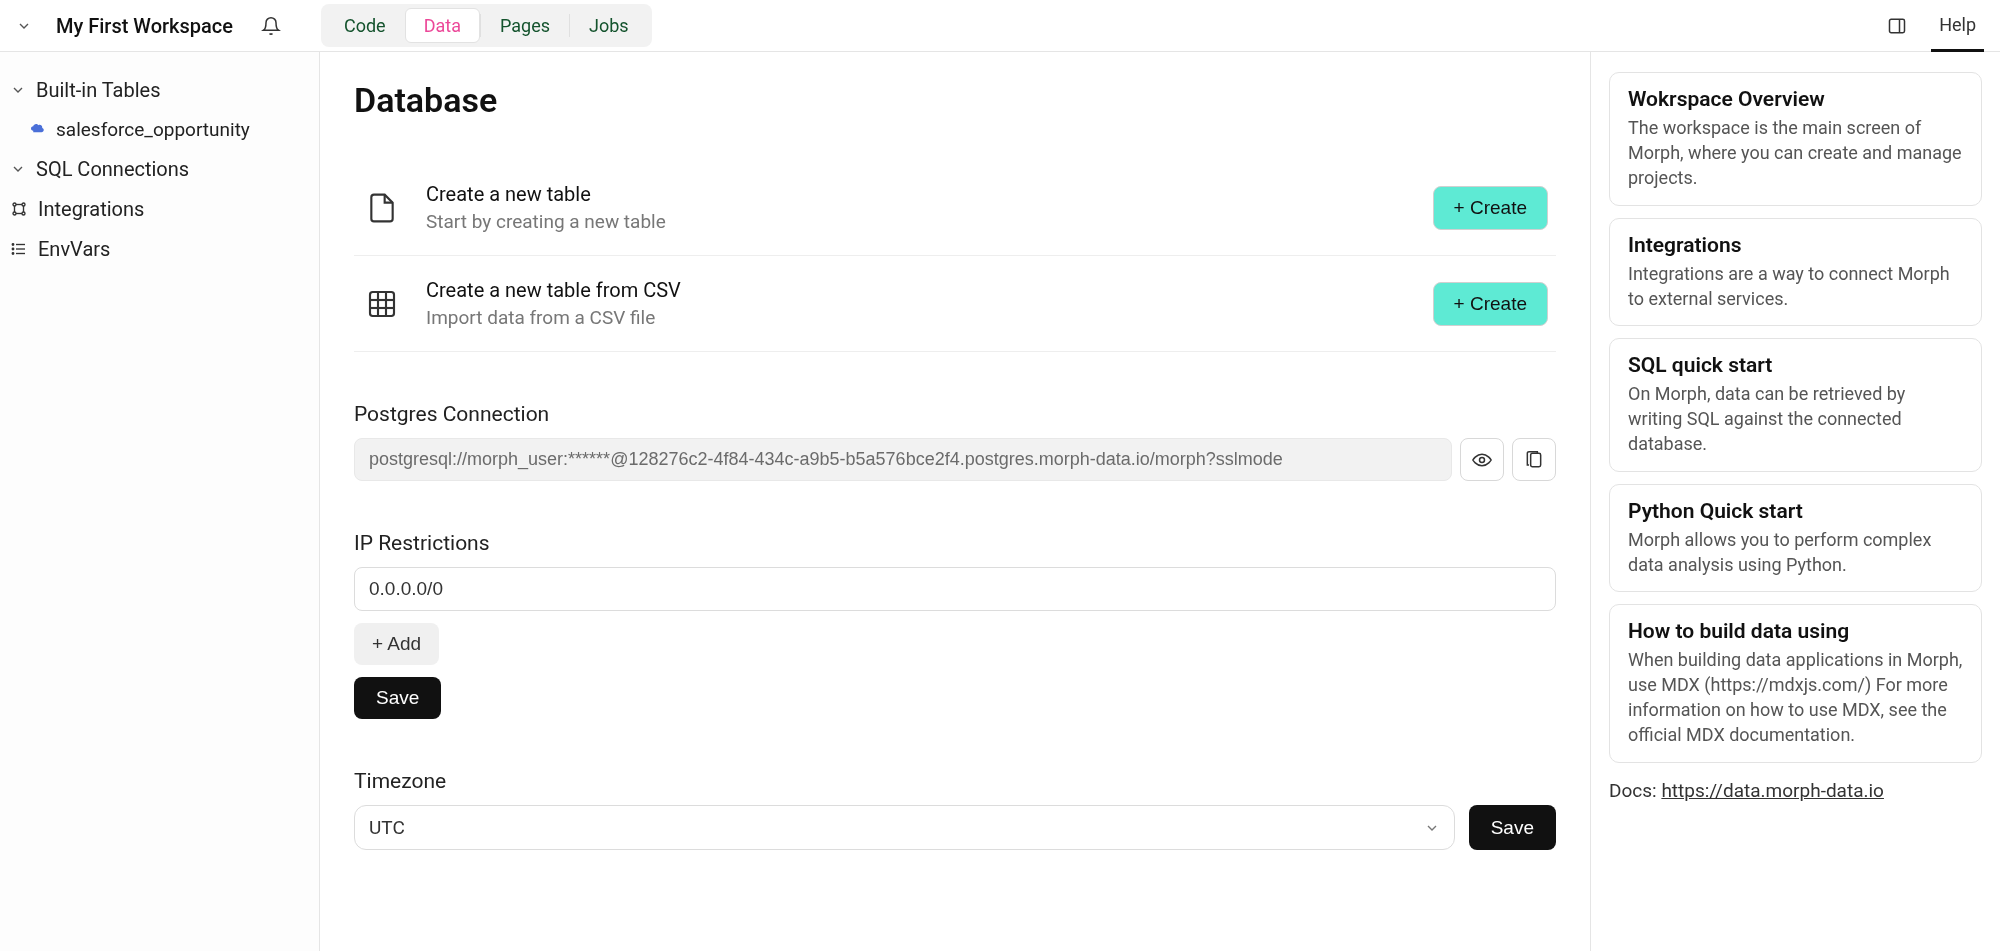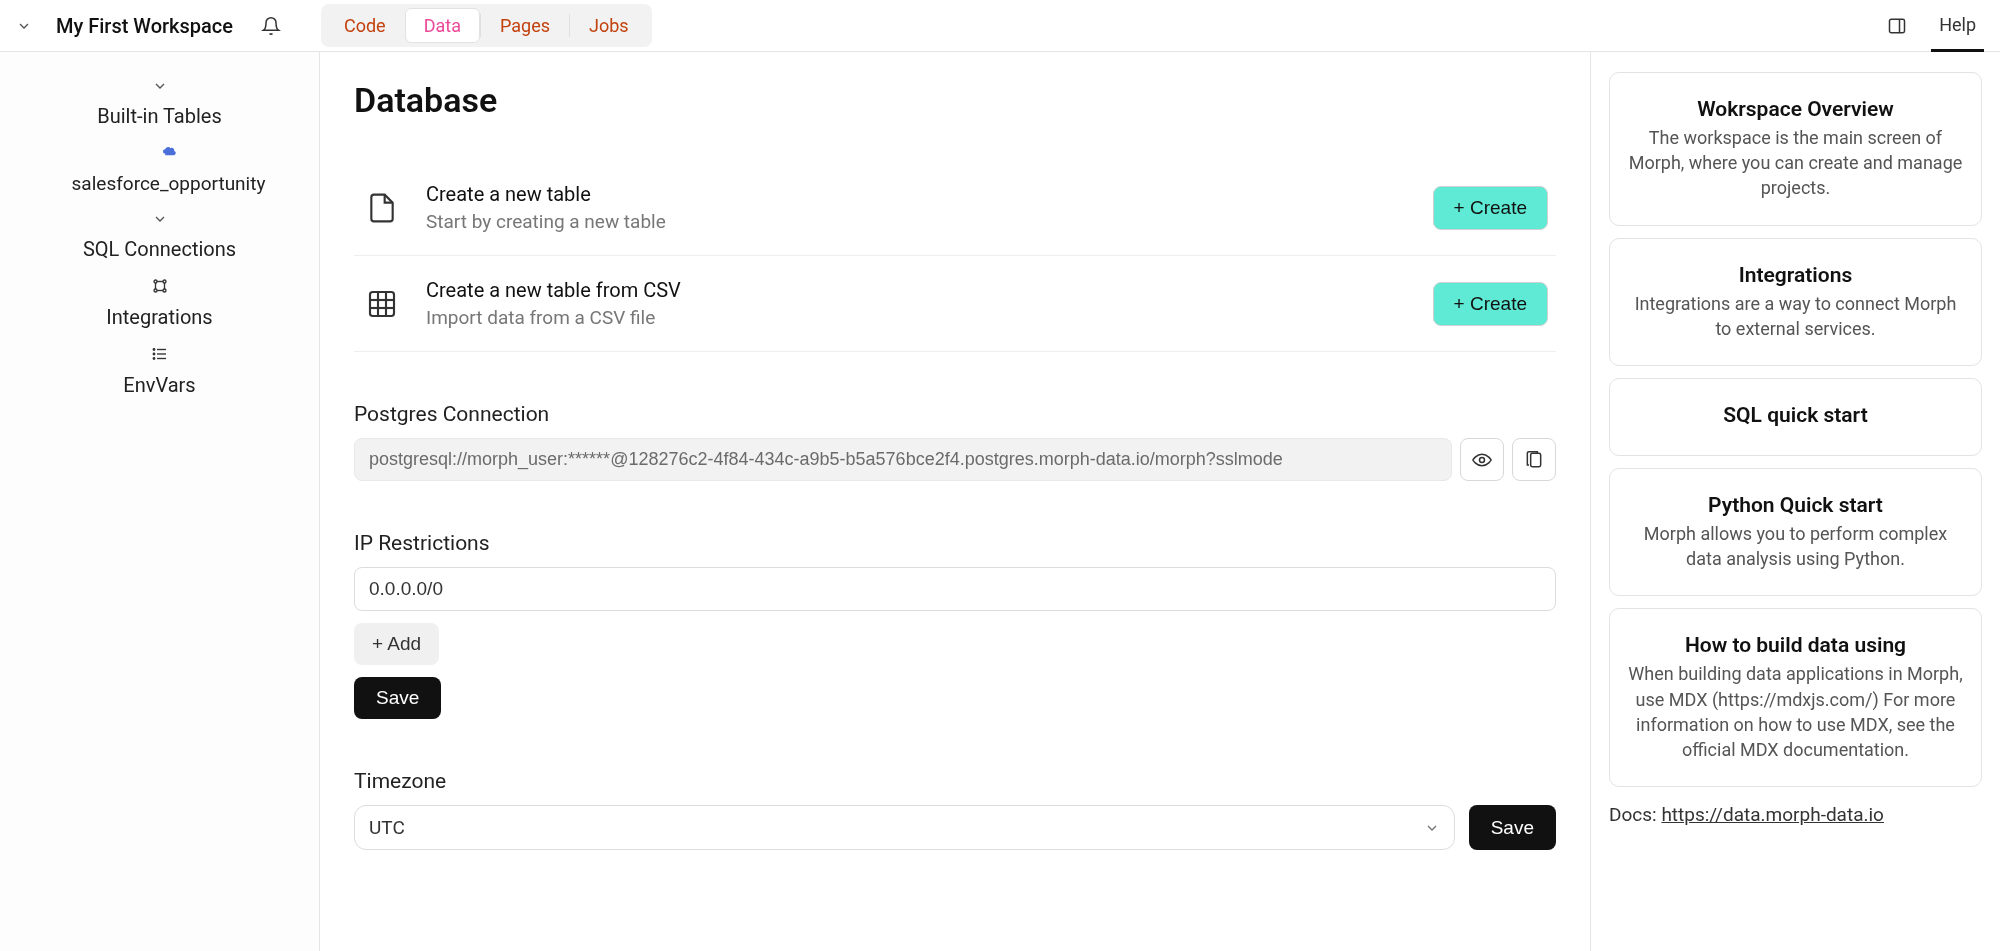--- a/index.html
+++ b/index.html
@@ -33,21 +33,21 @@
     margin-left: 40px;
     display: flex;
     background: #f2f2f2;
     border-radius: 8px;
     padding: 4px;
     gap: 0;
   }
   .tab {
     padding: 6px 18px;
     border-radius: 6px;
-    color: #c2410c;
+    color: #14532d;
     font-size: 18px;
     cursor: pointer;
     border: 1px solid transparent;
   }
   .tab.active {
     background: #fff;
     color: #ec4899;
     border: 1px solid #e2e2e2;
   }
   .tabs .divider {
@@ -78,21 +78,20 @@
     padding-top: 18px;
   }
   .tree-item {
     display: flex;
     align-items: center;
     gap: 10px;
     padding: 8px 10px;
     font-size: 20px;
     color: #222;
     cursor: pointer;
-    flex-direction: column;
   }
   .tree-item.child { padding-left: 28px; font-size: 19px; }
   .tree-item .chev { color:#555; }
   .tree-item .sf-icon { color:#4a6fd8; }
   .tree-item .int-icon, .tree-item .env-icon { color:#333; }
 
   .main {
     flex: 1;
     padding: 28px 34px;
     overflow-y: auto;
@@ -193,24 +192,23 @@
 
   .helpbar {
     width: 410px;
     border-left: 1px solid #e5e5e5;
     padding: 20px 18px;
     overflow-y:auto;
   }
   .help-card {
     border:1px solid #e3e3e3;
     border-radius:10px;
-    padding:24px 18px;
+    padding:14px 18px;
     margin-bottom:12px;
     cursor:pointer;
-    text-align:center;
   }
   .help-card .hc-title { font-size: 21px; font-weight:600; margin-bottom:4px; }
   .help-card .hc-body { font-size: 18px; color:#555; line-height:1.4; }
   .docs-line { margin-top: 16px; font-size:19px; color:#333; }
   .docs-line a { color:#333; text-decoration: underline; }
 
   svg { display:block; }
 </style>
 </head>
 <body>
@@ -392,20 +390,21 @@
       <div class="help-card">
         <div class="hc-title">Wokrspace Overview</div>
         <div class="hc-body">The workspace is the main screen of Morph, where you can create and manage projects.</div>
       </div>
       <div class="help-card">
         <div class="hc-title">Integrations</div>
         <div class="hc-body">Integrations are a way to connect Morph to external services.</div>
       </div>
       <div class="help-card">
         <div class="hc-title">SQL quick start</div>
+        <div class="hc-body">On Morph, data can be retrieved by writing SQL against the connected database.</div>
       </div>
       <div class="help-card">
         <div class="hc-title">Python Quick start</div>
         <div class="hc-body">Morph allows you to perform complex data analysis using Python.</div>
       </div>
       <div class="help-card">
         <div class="hc-title">How to build data using</div>
         <div class="hc-body">When building data applications in Morph, use MDX (https://mdxjs.com/) For more information on how to use MDX, see the official MDX documentation.</div>
       </div>
       <div class="docs-line">

